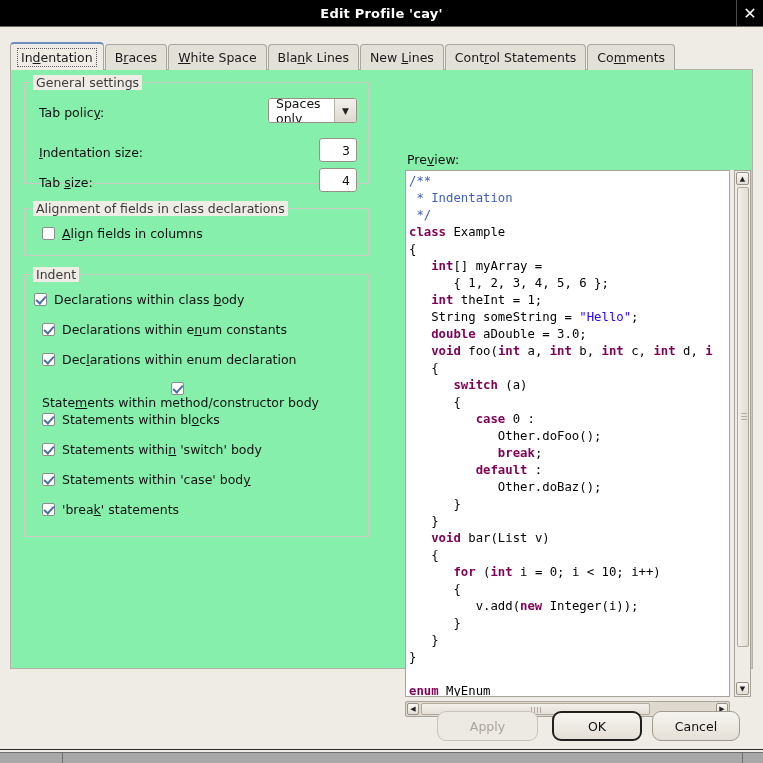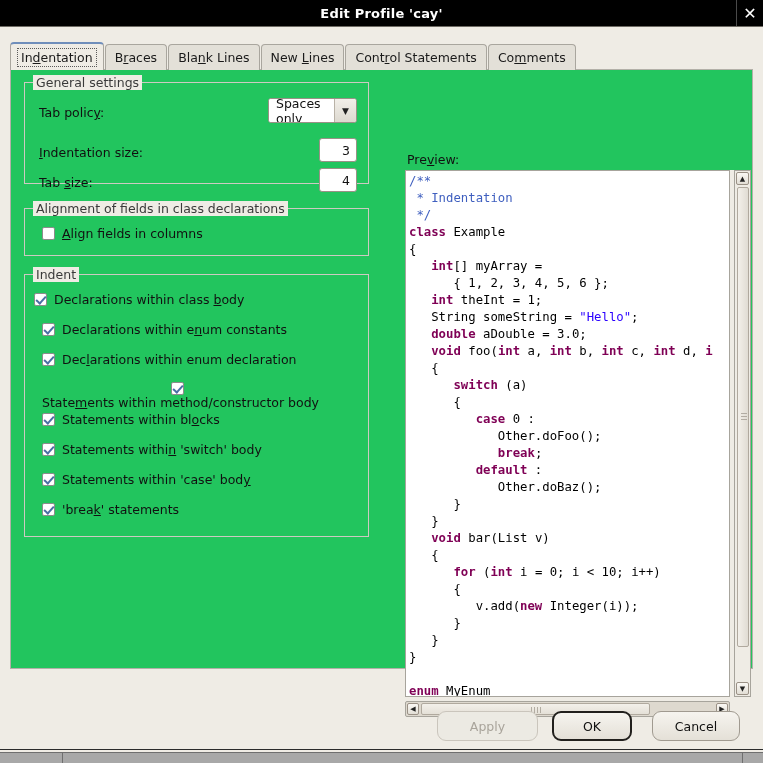--- a/index.html
+++ b/index.html
@@ -79,21 +79,21 @@
     border: 1px dotted #5a5a5a;
     padding: 1px 3px;
     margin: -1px -3px;
   }
   .tab u { text-decoration: underline; }
 
   
   .content-panel {
     position: absolute; left: 10px; top: 41px;
     width: 743px; height: 600px;
-    background: #22c55e;
+    background: #86efac;
     border: 1px solid #b3b0a8;
     border-top: 1px solid #b3b0a8;
   }
 
   
   .group {
     position: absolute;
     border: 1px solid #cdcac2;
     background: transparent;
   }
@@ -364,20 +364,23 @@
 <div class="dialog">
 
   <div class="tabstrip" id="tabstrip">
       <div class="tab selected">
         <span class="tab-inner">In<u>d</u>entation</span>
       </div>
       <div class="tab">
         <span class="tab-inner">B<u>r</u>aces</span>
       </div>
       <div class="tab">
+        <span class="tab-inner"><u>W</u>hite Space</span>
+      </div>
+      <div class="tab">
         <span class="tab-inner">Bla<u>n</u>k Lines</span>
       </div>
       <div class="tab">
         <span class="tab-inner">New <u>L</u>ines</span>
       </div>
       <div class="tab">
         <span class="tab-inner">Cont<u>r</u>ol Statements</span>
       </div>
       <div class="tab">
         <span class="tab-inner">Co<u>m</u>ments</span>
@@ -474,21 +477,21 @@
         <div class="hscroll-thumb">
           <div class="hscroll-grip"></div>
         </div>
         <div class="hscroll-btn hscroll-right">▶</div>
       </div>
     </div>
 
   </div>
 
   <div class="btn disabled" style="left:437px; top:683px; width:101px;">Apply</div>
-  <div class="btn default" style="left:552px; top:683px; width:80px;">OK</div>
+  <div class="btn default" style="left:552px; top:683px; width:90px;">OK</div>
   <div class="btn" style="left:652px; top:683px; width:88px;">Cancel</div>
 
 </div>
 
 <div class="bottom-strip">
   <div class="bottom-strip-inner">
     <div class="bottom-seg" style="left:62px;"></div>
     <div class="bottom-seg" style="left:742px;"></div>
   </div>
 </div>

